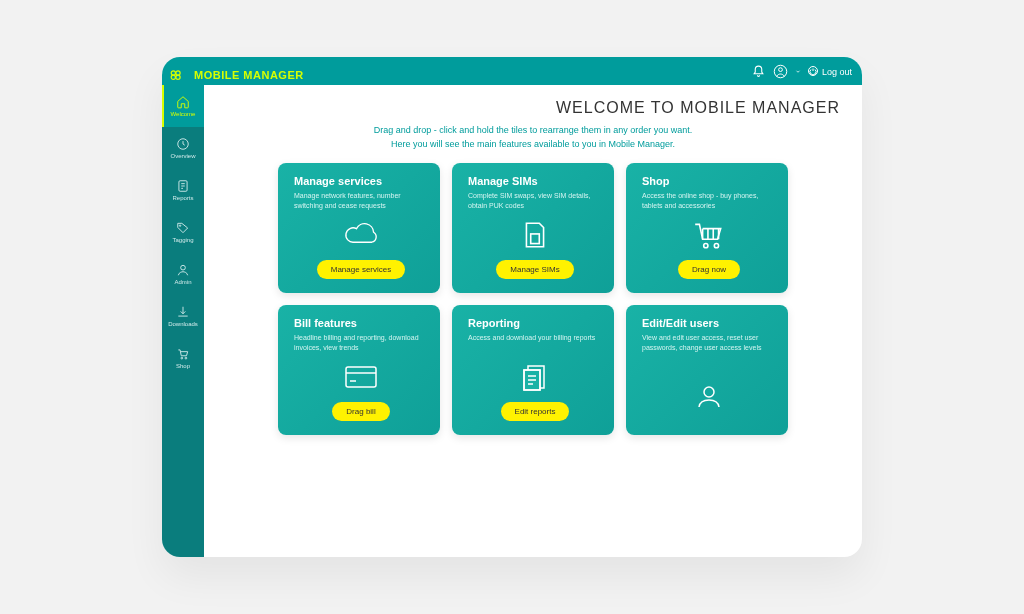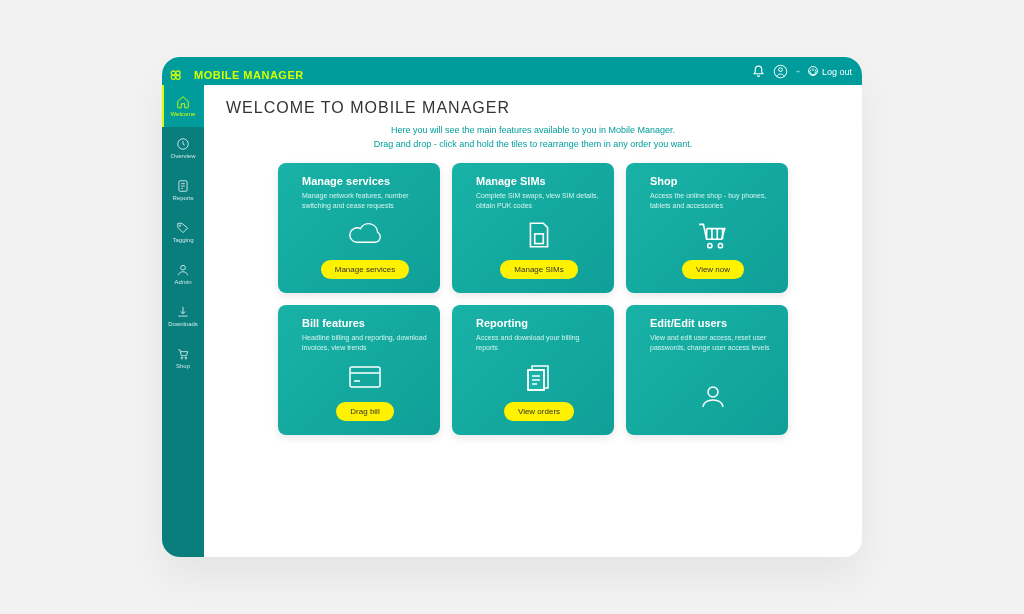--- a/index.html
+++ b/index.html
@@ -101,21 +101,21 @@
   line-height: 1;
 }
 .side-item.active .side-item-label { color: #d6ff00; }
 
 .main {
   flex: 1;
   overflow-y: auto;
   padding: 14px 22px 0 22px;
 }
 .welcome-title {
-  text-align: left;
+  text-align: right;
   font-size: 16px;
   font-weight: 400;
   letter-spacing: 1px;
   color: #333;
   margin-bottom: 8px;
 }
 .welcome-sub {
   text-align: center;
   font-size: 9px;
   color: #009c9c;
@@ -124,21 +124,21 @@
 .tile-grid {
   display: grid;
   grid-template-columns: repeat(3, 162px);
   gap: 12px;
   justify-content: center;
   margin-top: 14px;
 }
 .tile {
   background: linear-gradient(135deg, #19b2a6 0%, #0fa098 100%);
   border-radius: 8px;
-  padding: 12px 12px 14px 24px;
+  padding: 12px 12px 14px 16px;
   color: #fff;
   display: flex;
   flex-direction: column;
   align-items: center;
   box-shadow: 0 3px 8px rgba(0,0,0,0.1);
   min-height: 130px;
   position: relative;
 }
 .tile-title {
   font-size: 11px;
@@ -271,22 +271,22 @@
               <path d="M4 5h3l2 10h9l2-7H8"></path>
               <circle cx="10" cy="19" r="1.5"></circle>
               <circle cx="17" cy="19" r="1.5"></circle>
             </svg>
           <span class="side-item-label">Shop</span>
         </div>
       </div>
 
       <div class="main">
         <div class="welcome-title">WELCOME TO MOBILE MANAGER</div>
+        <div class="welcome-sub">Drag and drop - click and hold the tiles to rearrange them in any order you want.</div>
         <div class="welcome-sub">Here you will see the main features available to you in Mobile Manager.</div>
-        <div class="welcome-sub">Drag and drop - click and hold the tiles to rearrange them in any order you want.</div>
 
         <div class="tile-grid">
 
           <div class="tile">
             <div class="tile-title">Manage services</div>
             <div class="tile-desc">Manage network features, number switching and cease requests</div>
             <div class="tile-icon">
               <svg width="36" height="26" viewBox="0 0 40 28">
                   <path d="M12 22a8 8 0 1 1 3-15 10 10 0 0 1 19 4 6 6 0 0 1-2 11H12z"></path>
                 </svg>
@@ -311,21 +311,21 @@
             <div class="tile-title">Shop</div>
             <div class="tile-desc">Access the online shop - buy phones, tablets and accessories</div>
             <div class="tile-icon">
               <svg width="34" height="30" viewBox="0 0 32 28">
                   <path d="M3 4h4l3 14h14l3-10H10"></path>
                   <path d="M10 8v10M15 8v10M20 8v10M25 8v10"></path>
                   <circle cx="13" cy="24" r="2"></circle>
                   <circle cx="23" cy="24" r="2"></circle>
                 </svg>
             </div>
-            <div class="tile-btn">View now</div>
+            <div class="tile-btn">Drag now</div>
           </div>
 
           <div class="tile">
             <div class="tile-title">Bill features</div>
             <div class="tile-desc">Headline billing and reporting, download invoices, view trends</div>
             <div class="tile-icon">
               <svg width="34" height="26" viewBox="0 0 34 24">
                   <rect x="2" y="2" width="30" height="20" rx="2"></rect>
                   <path d="M2 8h30"></path>
                   <path d="M6 16h6"></path>
@@ -338,21 +338,21 @@
             <div class="tile-title">Reporting</div>
             <div class="tile-desc">Access and download your billing reports</div>
             <div class="tile-icon">
               <svg width="30" height="30" viewBox="0 0 30 30">
                   <path d="M8 4h16v22H8z"></path>
                   <path d="M4 8h16v20H4z" fill="#19b2a6"></path>
                   <path d="M4 8h16v20H4z"></path>
                   <path d="M8 14h8M8 18h8M8 22h5"></path>
                 </svg>
             </div>
-            <div class="tile-btn">View orders</div>
+            <div class="tile-btn">Edit reports</div>
           </div>
 
           <div class="tile">
             <div class="tile-title">Edit/Edit users</div>
             <div class="tile-desc">View and edit user access, reset user passwords, change user access levels</div>
             <div class="tile-icon">
               <svg width="30" height="28" viewBox="0 0 30 26">
                   <circle cx="15" cy="9" r="5"></circle>
                   <path d="M5 24c1-6 7-7 10-7s9 1 10 7"></path>
                 </svg>

